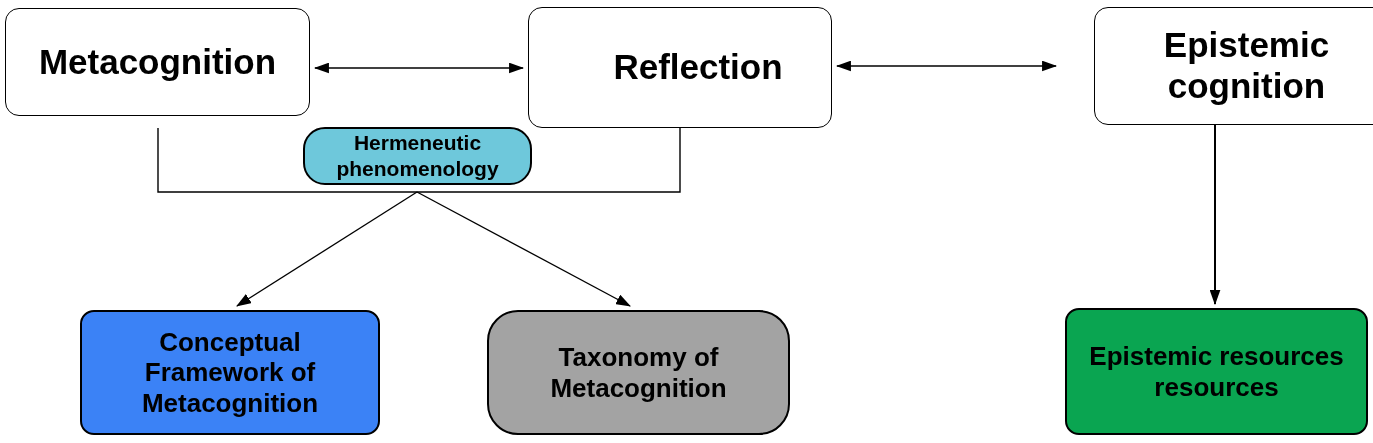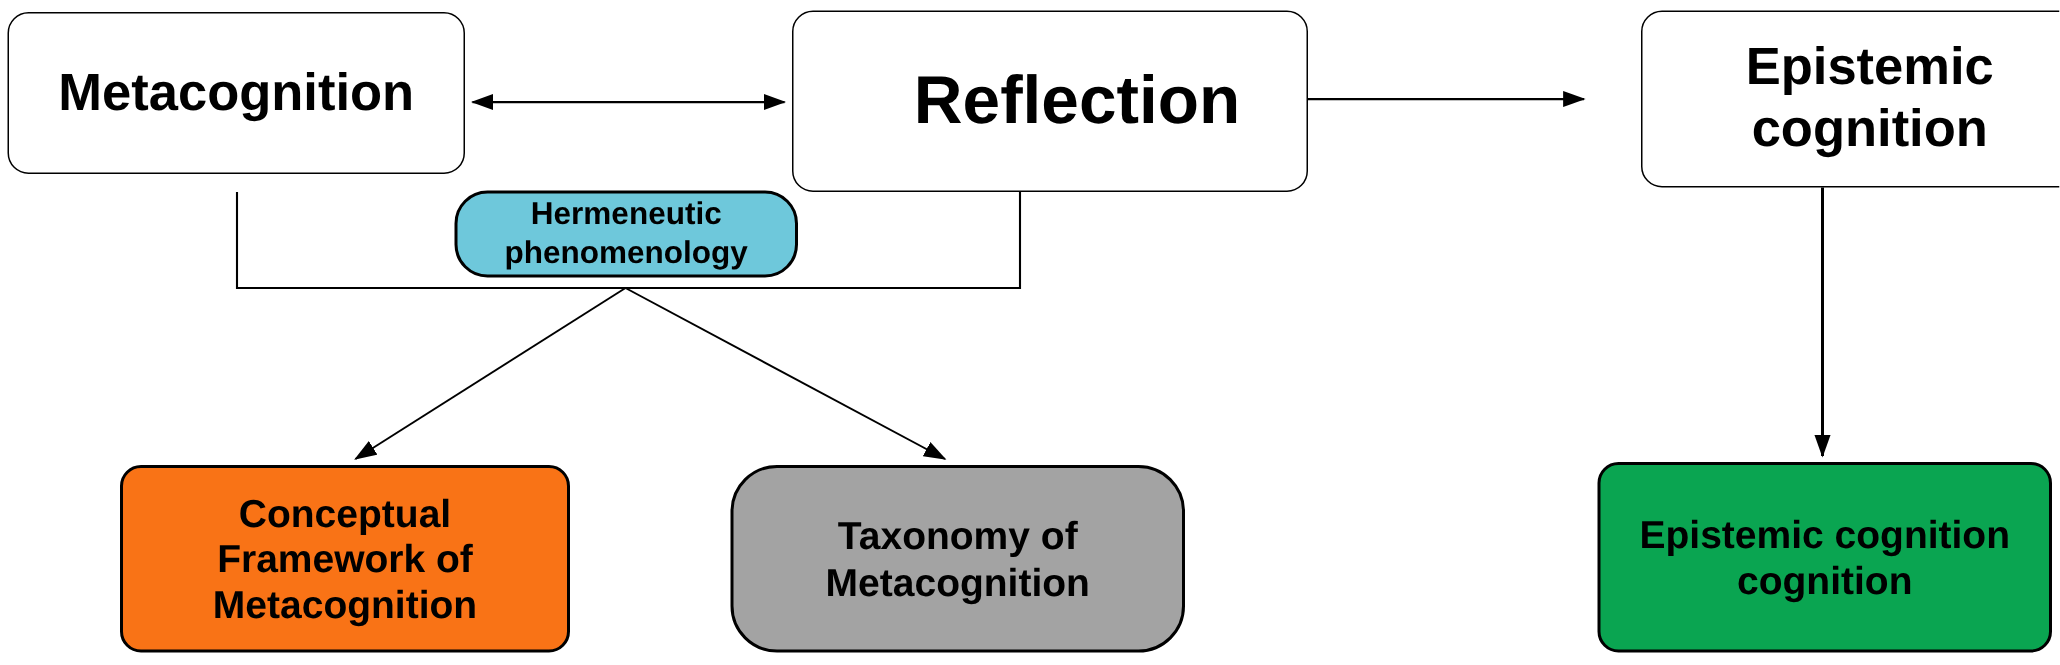--- a/index.html
+++ b/index.html
@@ -34,21 +34,21 @@
     text-align: center;
     color: #000000;
     font-weight: 700;
     line-height: 1.17;
   }
   .node .label {
     display: block;
   }
   
   .node-metacognition { left: 5px;    top: 8px; width: 305px; height: 108px; font-size: 35px; }
-  .node-reflection    { left: 528px;  top: 7px; width: 344px; height: 121px; font-size: 45px; padding-left: 36px; }
+  .node-reflection    { left: 528px;  top: 7px; width: 304px; height: 121px; font-size: 35px; padding-left: 36px; }
   .node-epistemic     { left: 1062px; top: 7px; width: 305px; height: 118px; font-size: 35px; margin-left: 32px; }
   .node-epistemic .label { max-width: 280px; }
   
   .node-hermeneutic {
     left: 303px; top: 127px; width: 229px; height: 58px;
     font-size: 21px; border-radius: 22px; border-width: 2px; z-index: 3;
     line-height: 1.25;
   }
   .node-hermeneutic .label { max-width: 200px; }
   
@@ -93,25 +93,25 @@
   </div>
 
   <div class="node node-epistemic" style="background-color: rgb(255, 255, 255);">
     <span class="label">Epistemic cognition</span>
   </div>
 
   <div class="node node-hermeneutic" style="background-color: rgb(110, 200, 219);">
     <span class="label">Hermeneutic phenomenology</span>
   </div>
 
-  <div class="node node-conceptual" style="background-color: #f97316;">
+  <div class="node node-conceptual" style="background-color: #3b82f6;">
     <span class="label">Conceptual Framework of Metacognition</span>
   </div>
 
   <div class="node node-taxonomy" style="background-color: #a3a3a3; border-radius: 31px;">
     <span class="label">Taxonomy of Metacognition</span>
   </div>
 
   <div class="node node-resources" style="background-color: rgb(10, 165, 81);">
-    <span class="label">Epistemic cognition cognition</span>
+    <span class="label">Epistemic resources resources</span>
   </div>
 
 </div>
 
 </body></html>

